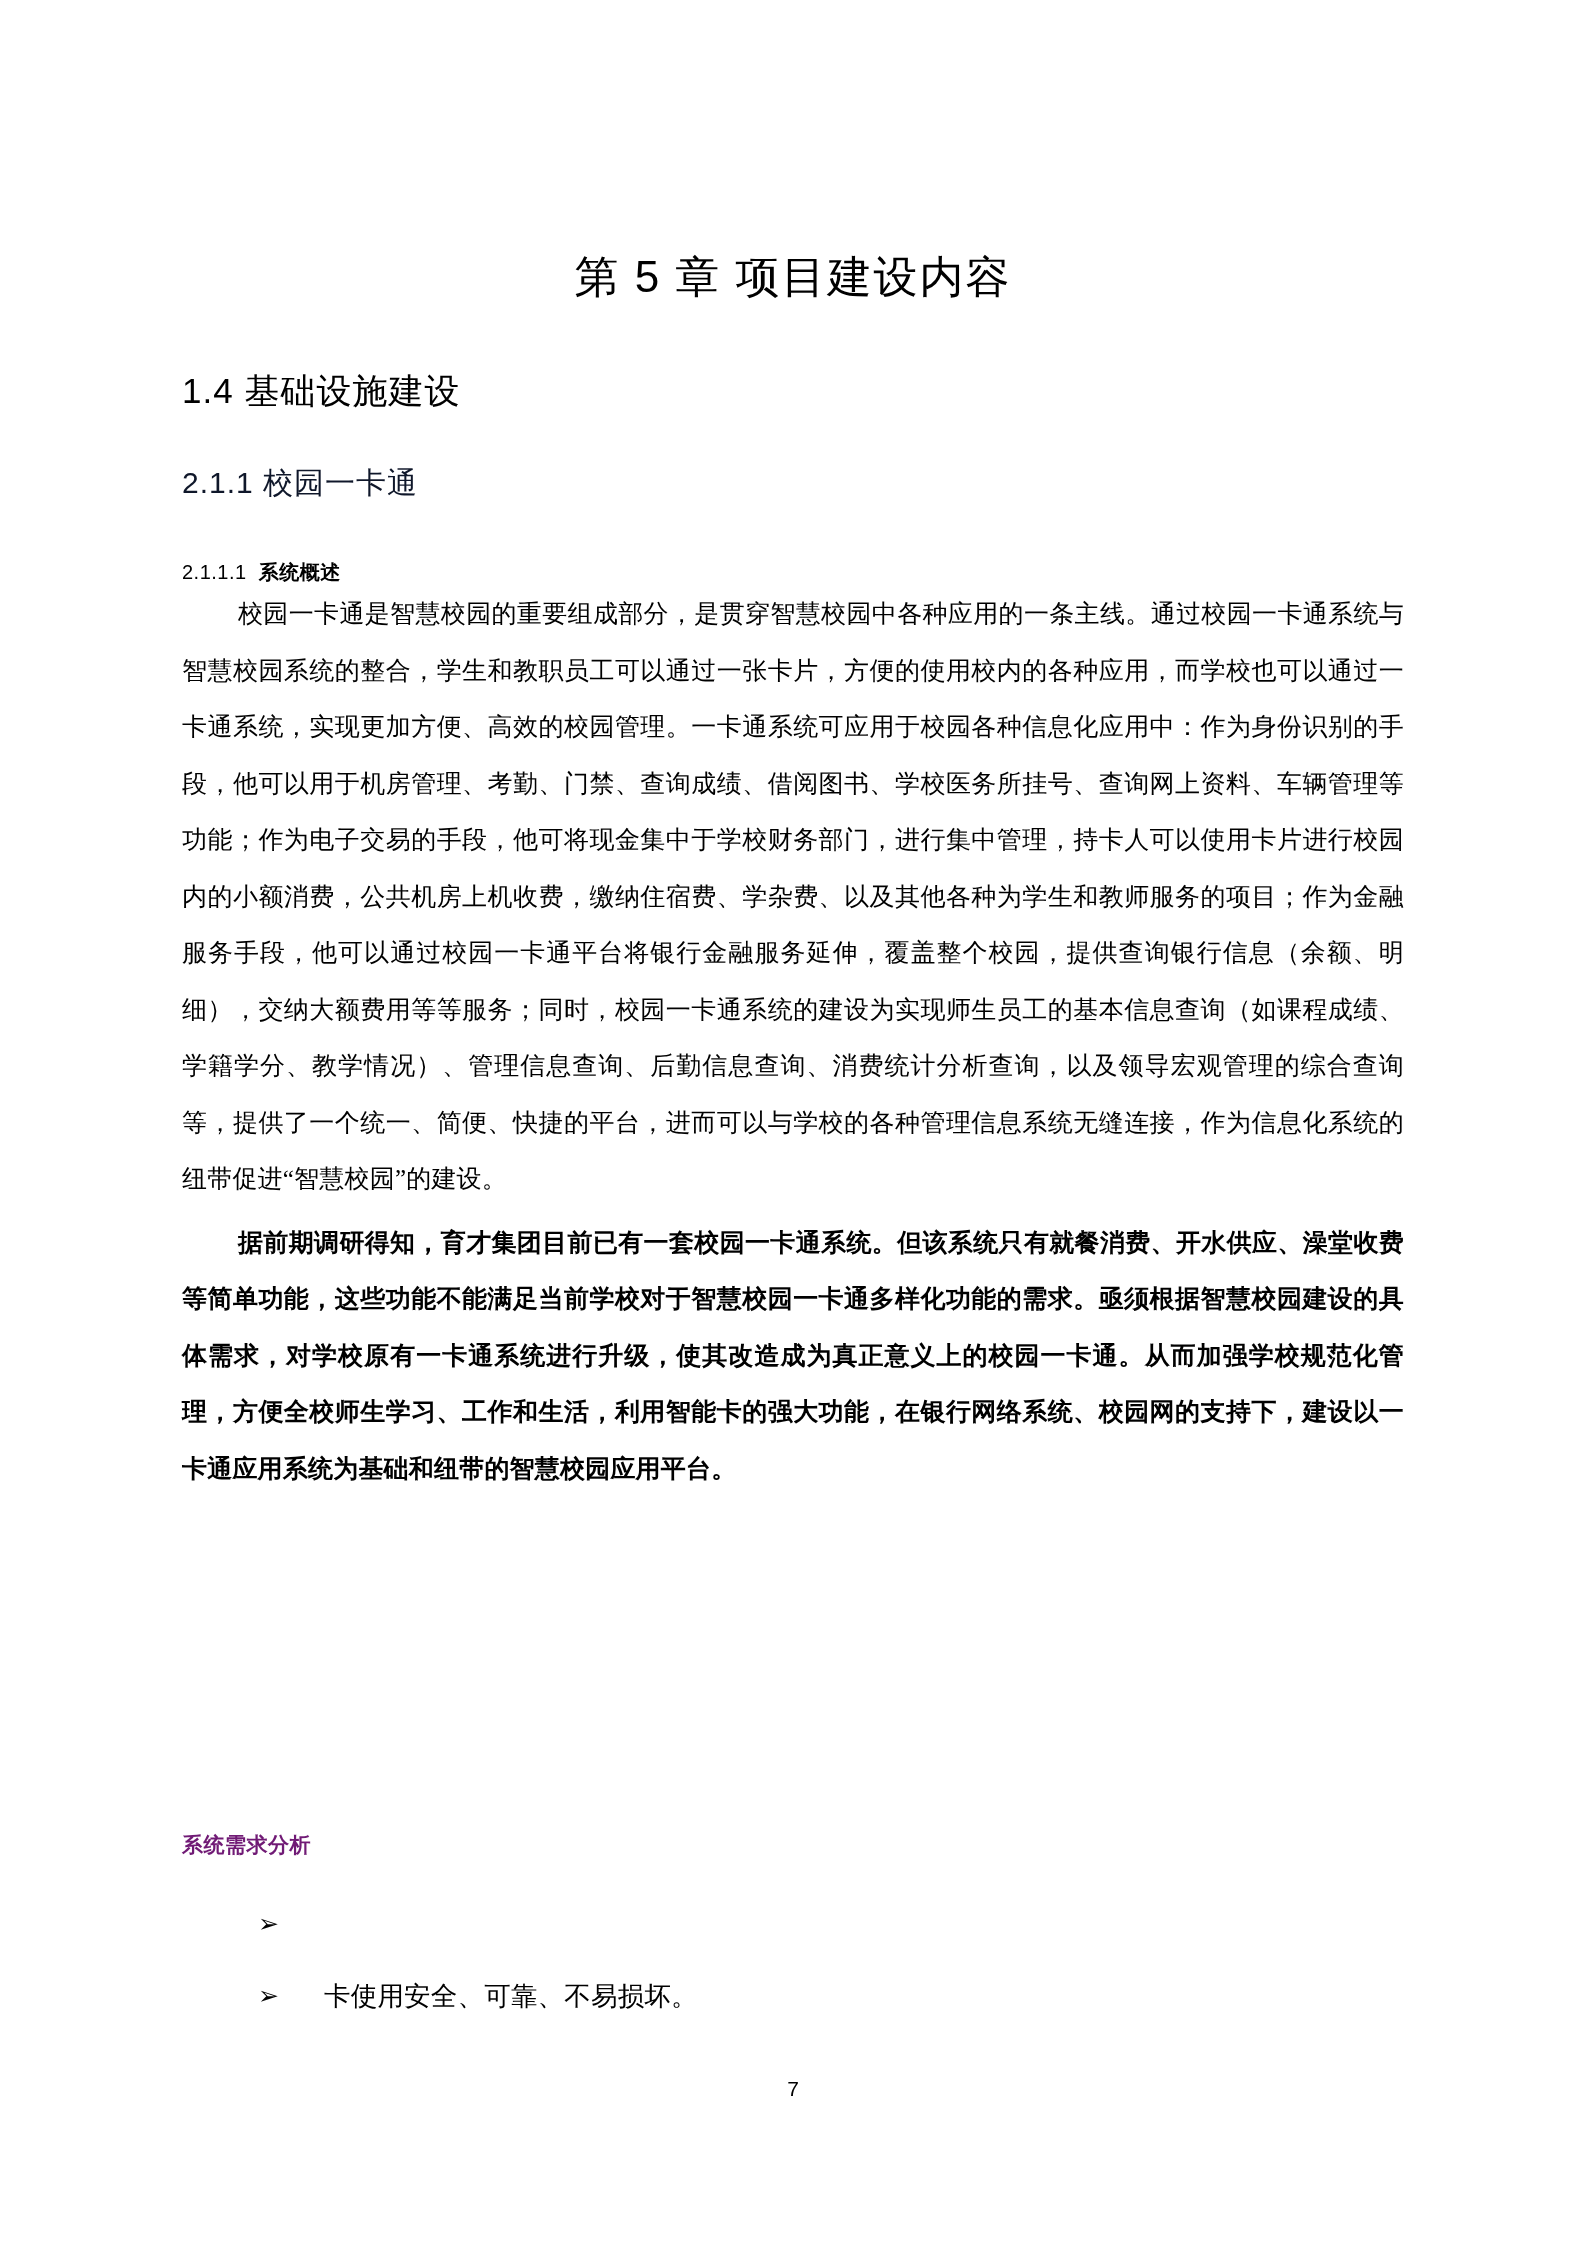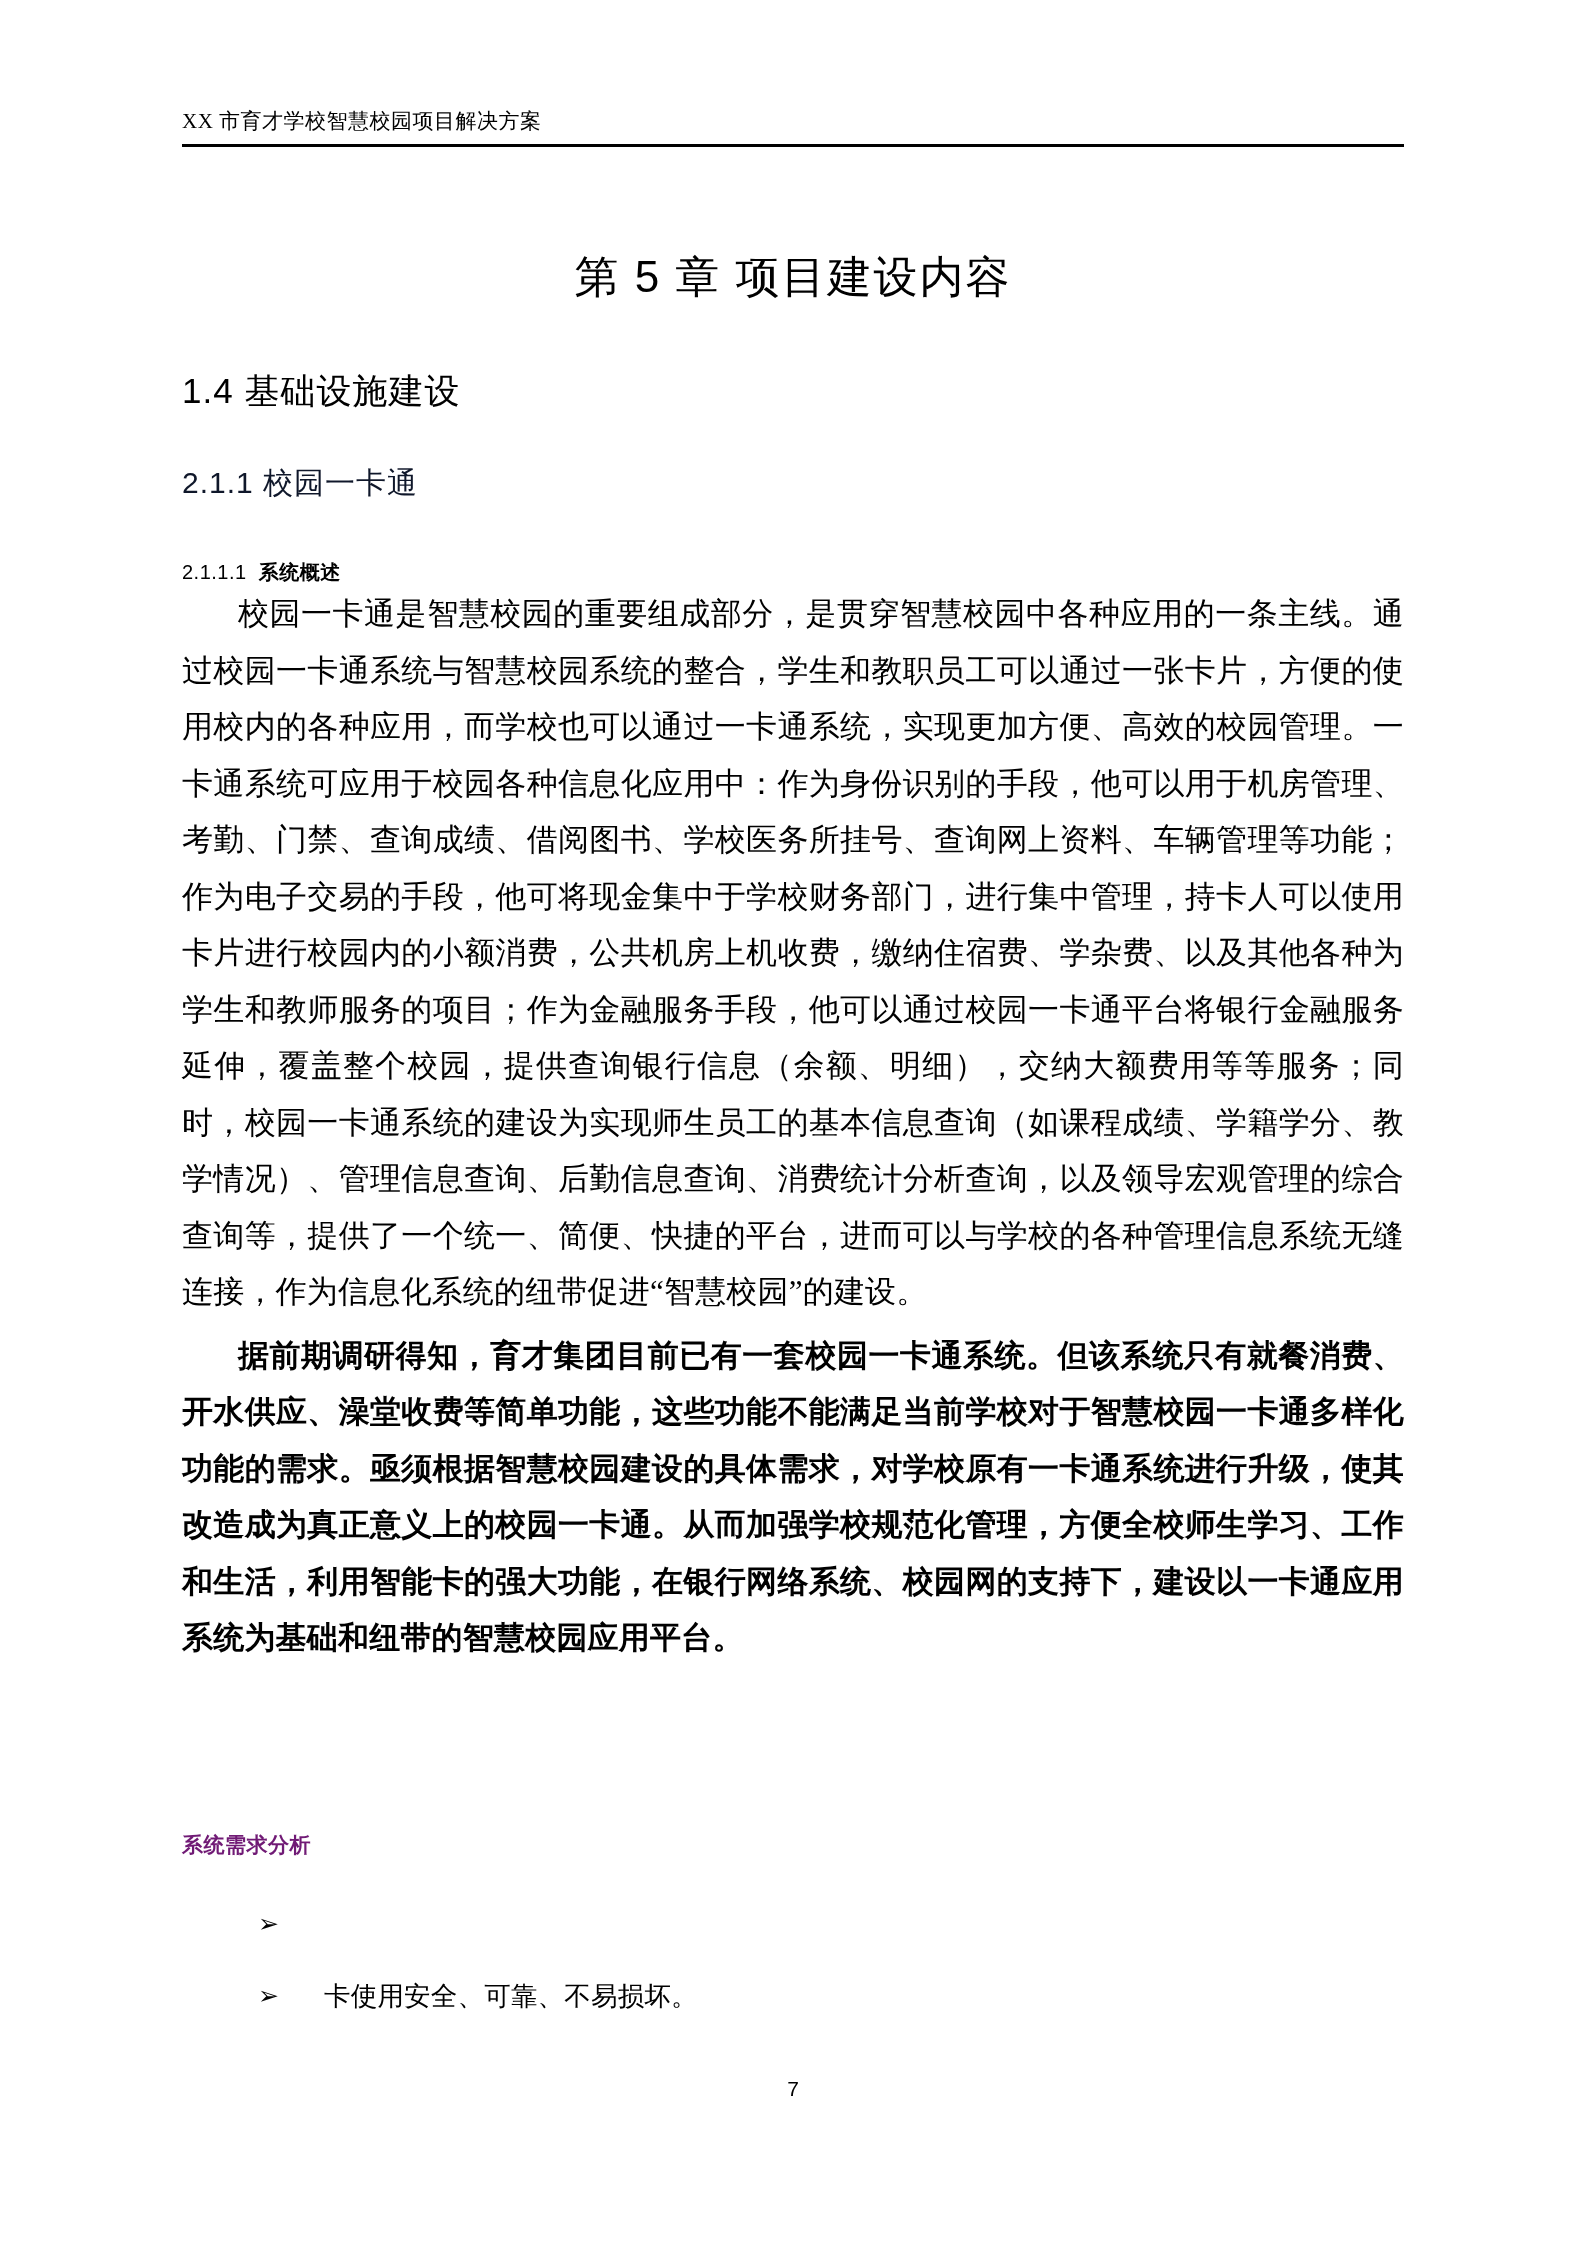--- a/index.html
+++ b/index.html
@@ -102,21 +102,21 @@
   
   .body-block {
     position: absolute;
     top: 586px;
     left: 0;
     width: 1222px;
   }
   p.para {
     margin: 0 0 0 0;
     font-family: "Liberation Serif", "DejaVu Serif", serif;
-    font-size: 31px;
+    font-size: 25px;
     line-height: 56.5px;
     color: #000;
     text-align: justify;
     text-justify: inter-character;
     text-indent: 56px;
     letter-spacing: 0.2px;
   }
   p.para + p.para {
     margin-top: 7px;
     font-weight: bold;
@@ -178,24 +178,20 @@
     line-height: 28px;
     color: #000;
   }
 </style>
 </head>
 <body>
 
 <div class="page">
   <div class="page-inner">
 
-    <div class="header-block">
-      <div class="header-text">XX 市育才学校智慧校园项目解决方案</div>
-      <hr class="header-rule">
-    </div>
 
     <h1 class="chapter-title">第 5 章  项目建设内容</h1>
 
     <h2 class="h2">1.4  基础设施建设</h2>
 
     <h3 class="h3">2.1.1  校园一卡通</h3>
 
     <h4 class="h4">
       <span class="num">2.1.1.1</span>&nbsp;&nbsp;<span>系统概述</span>
     </h4>

